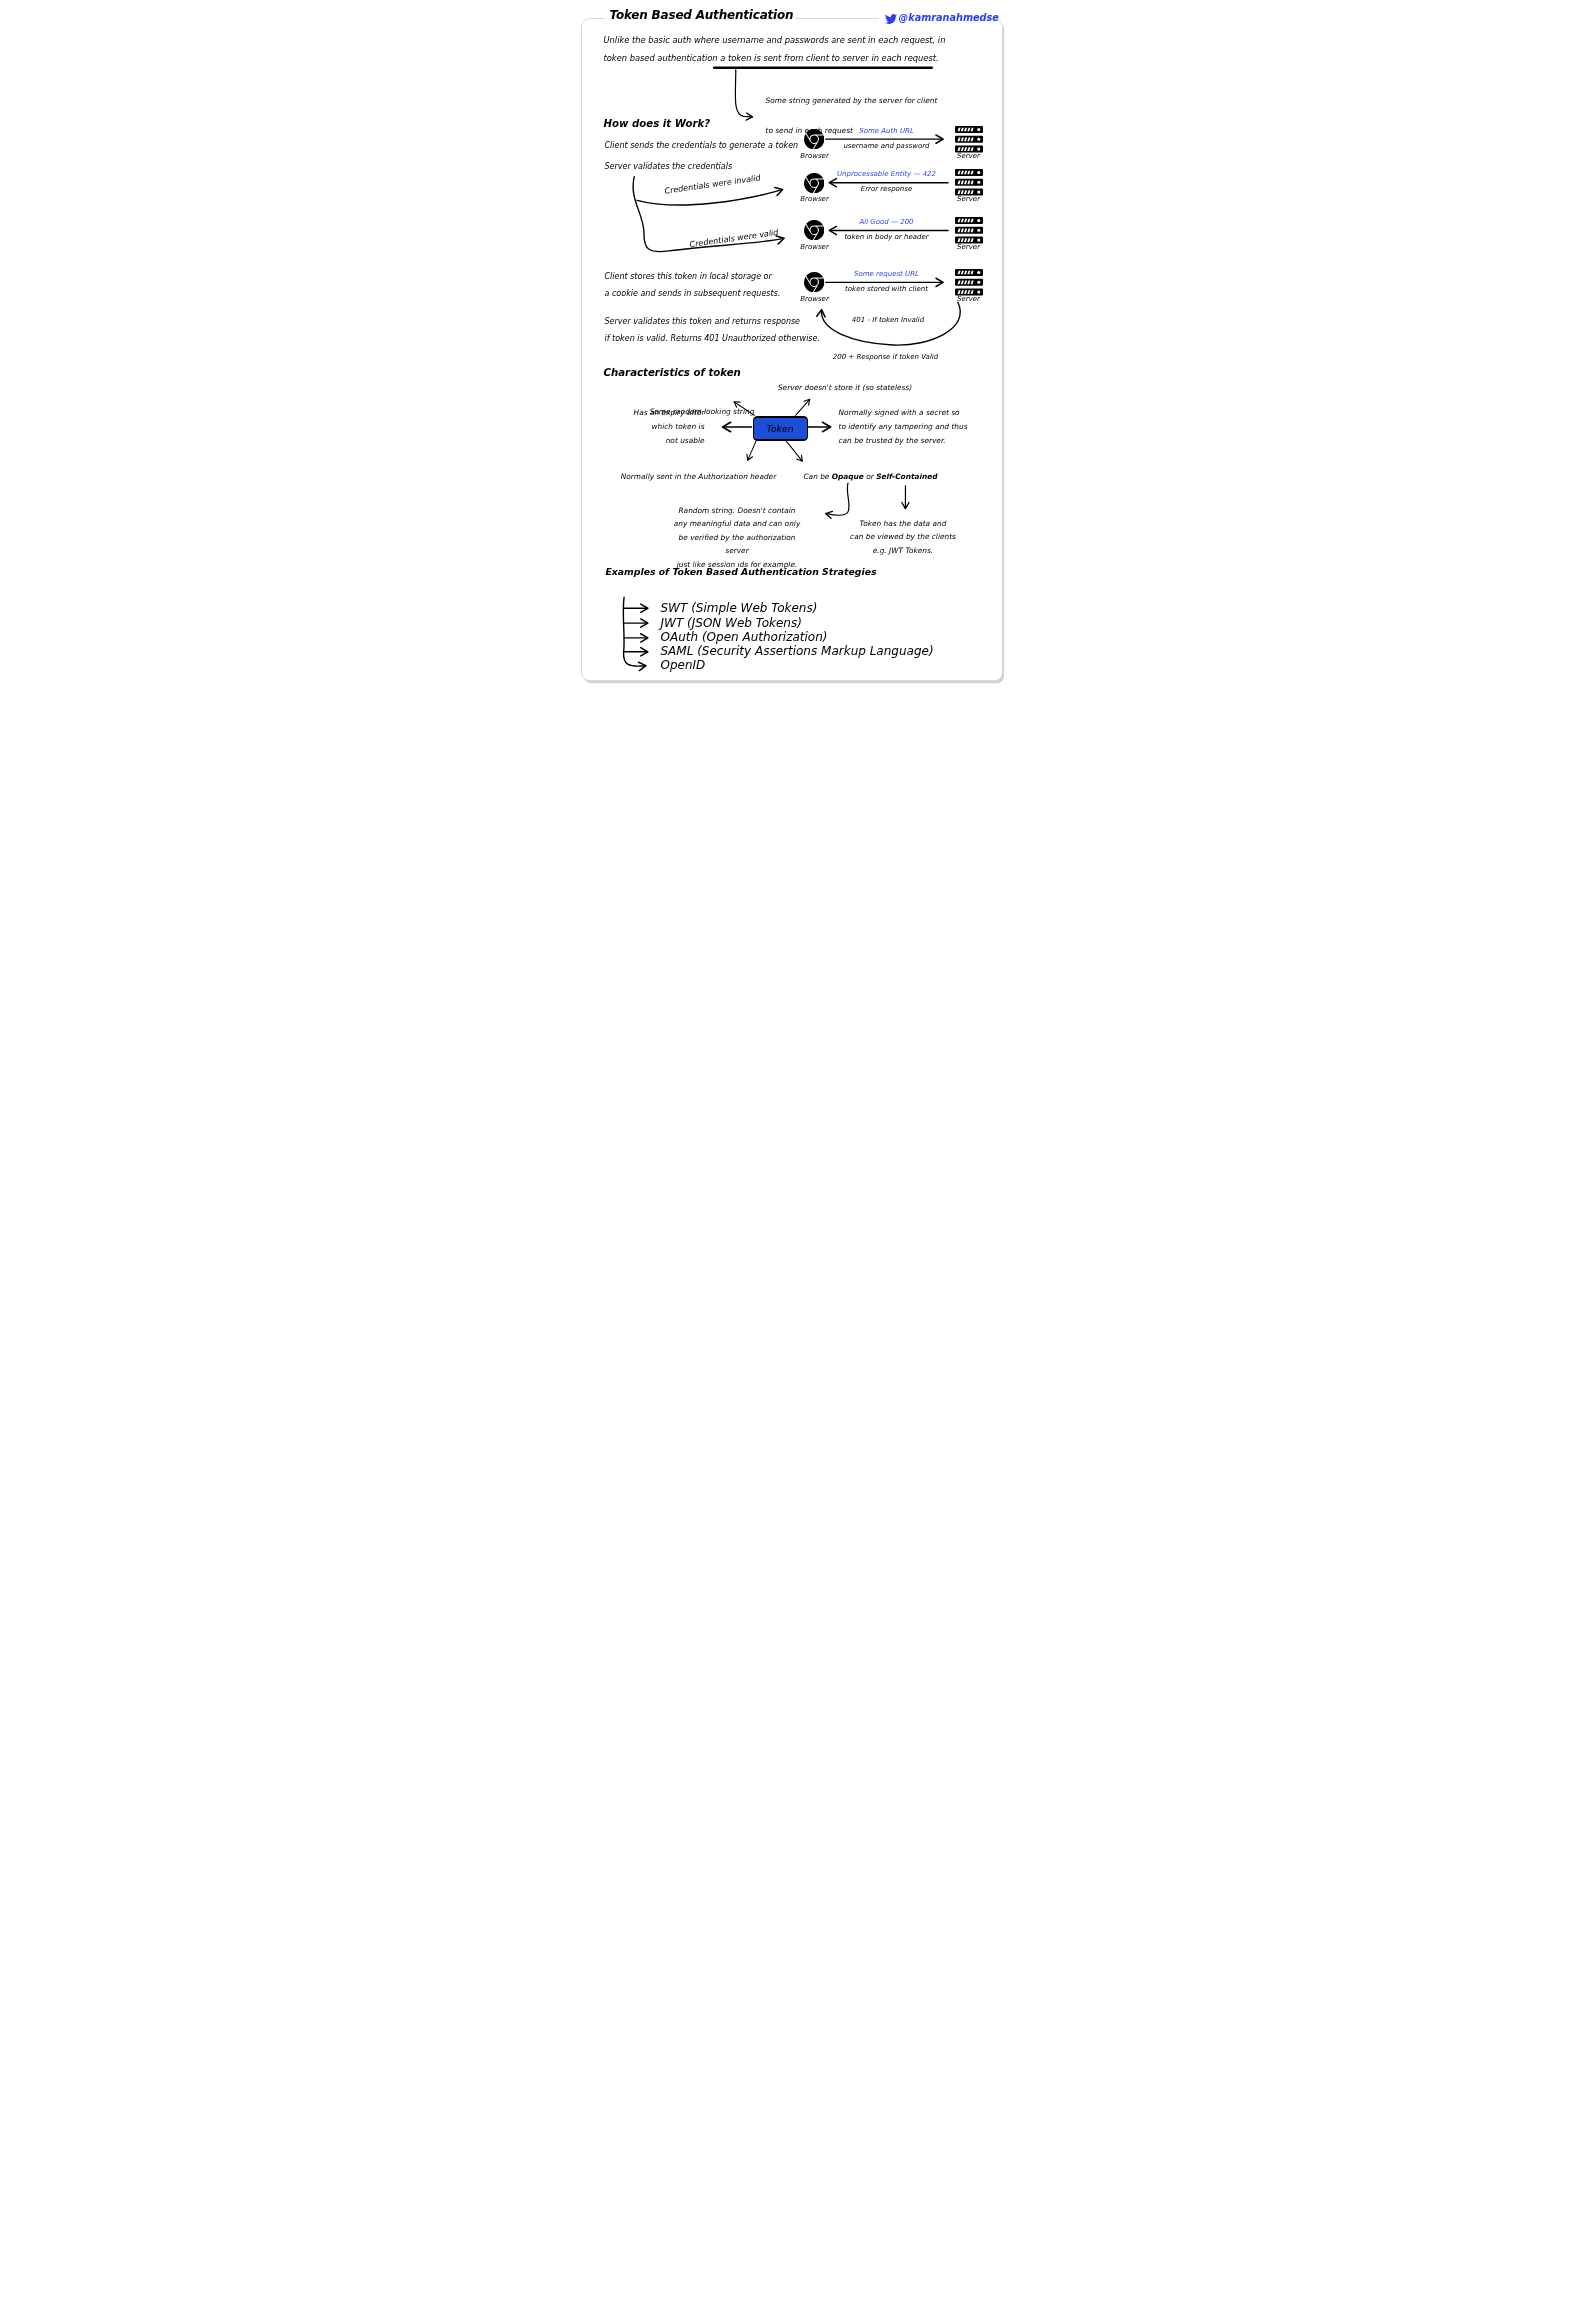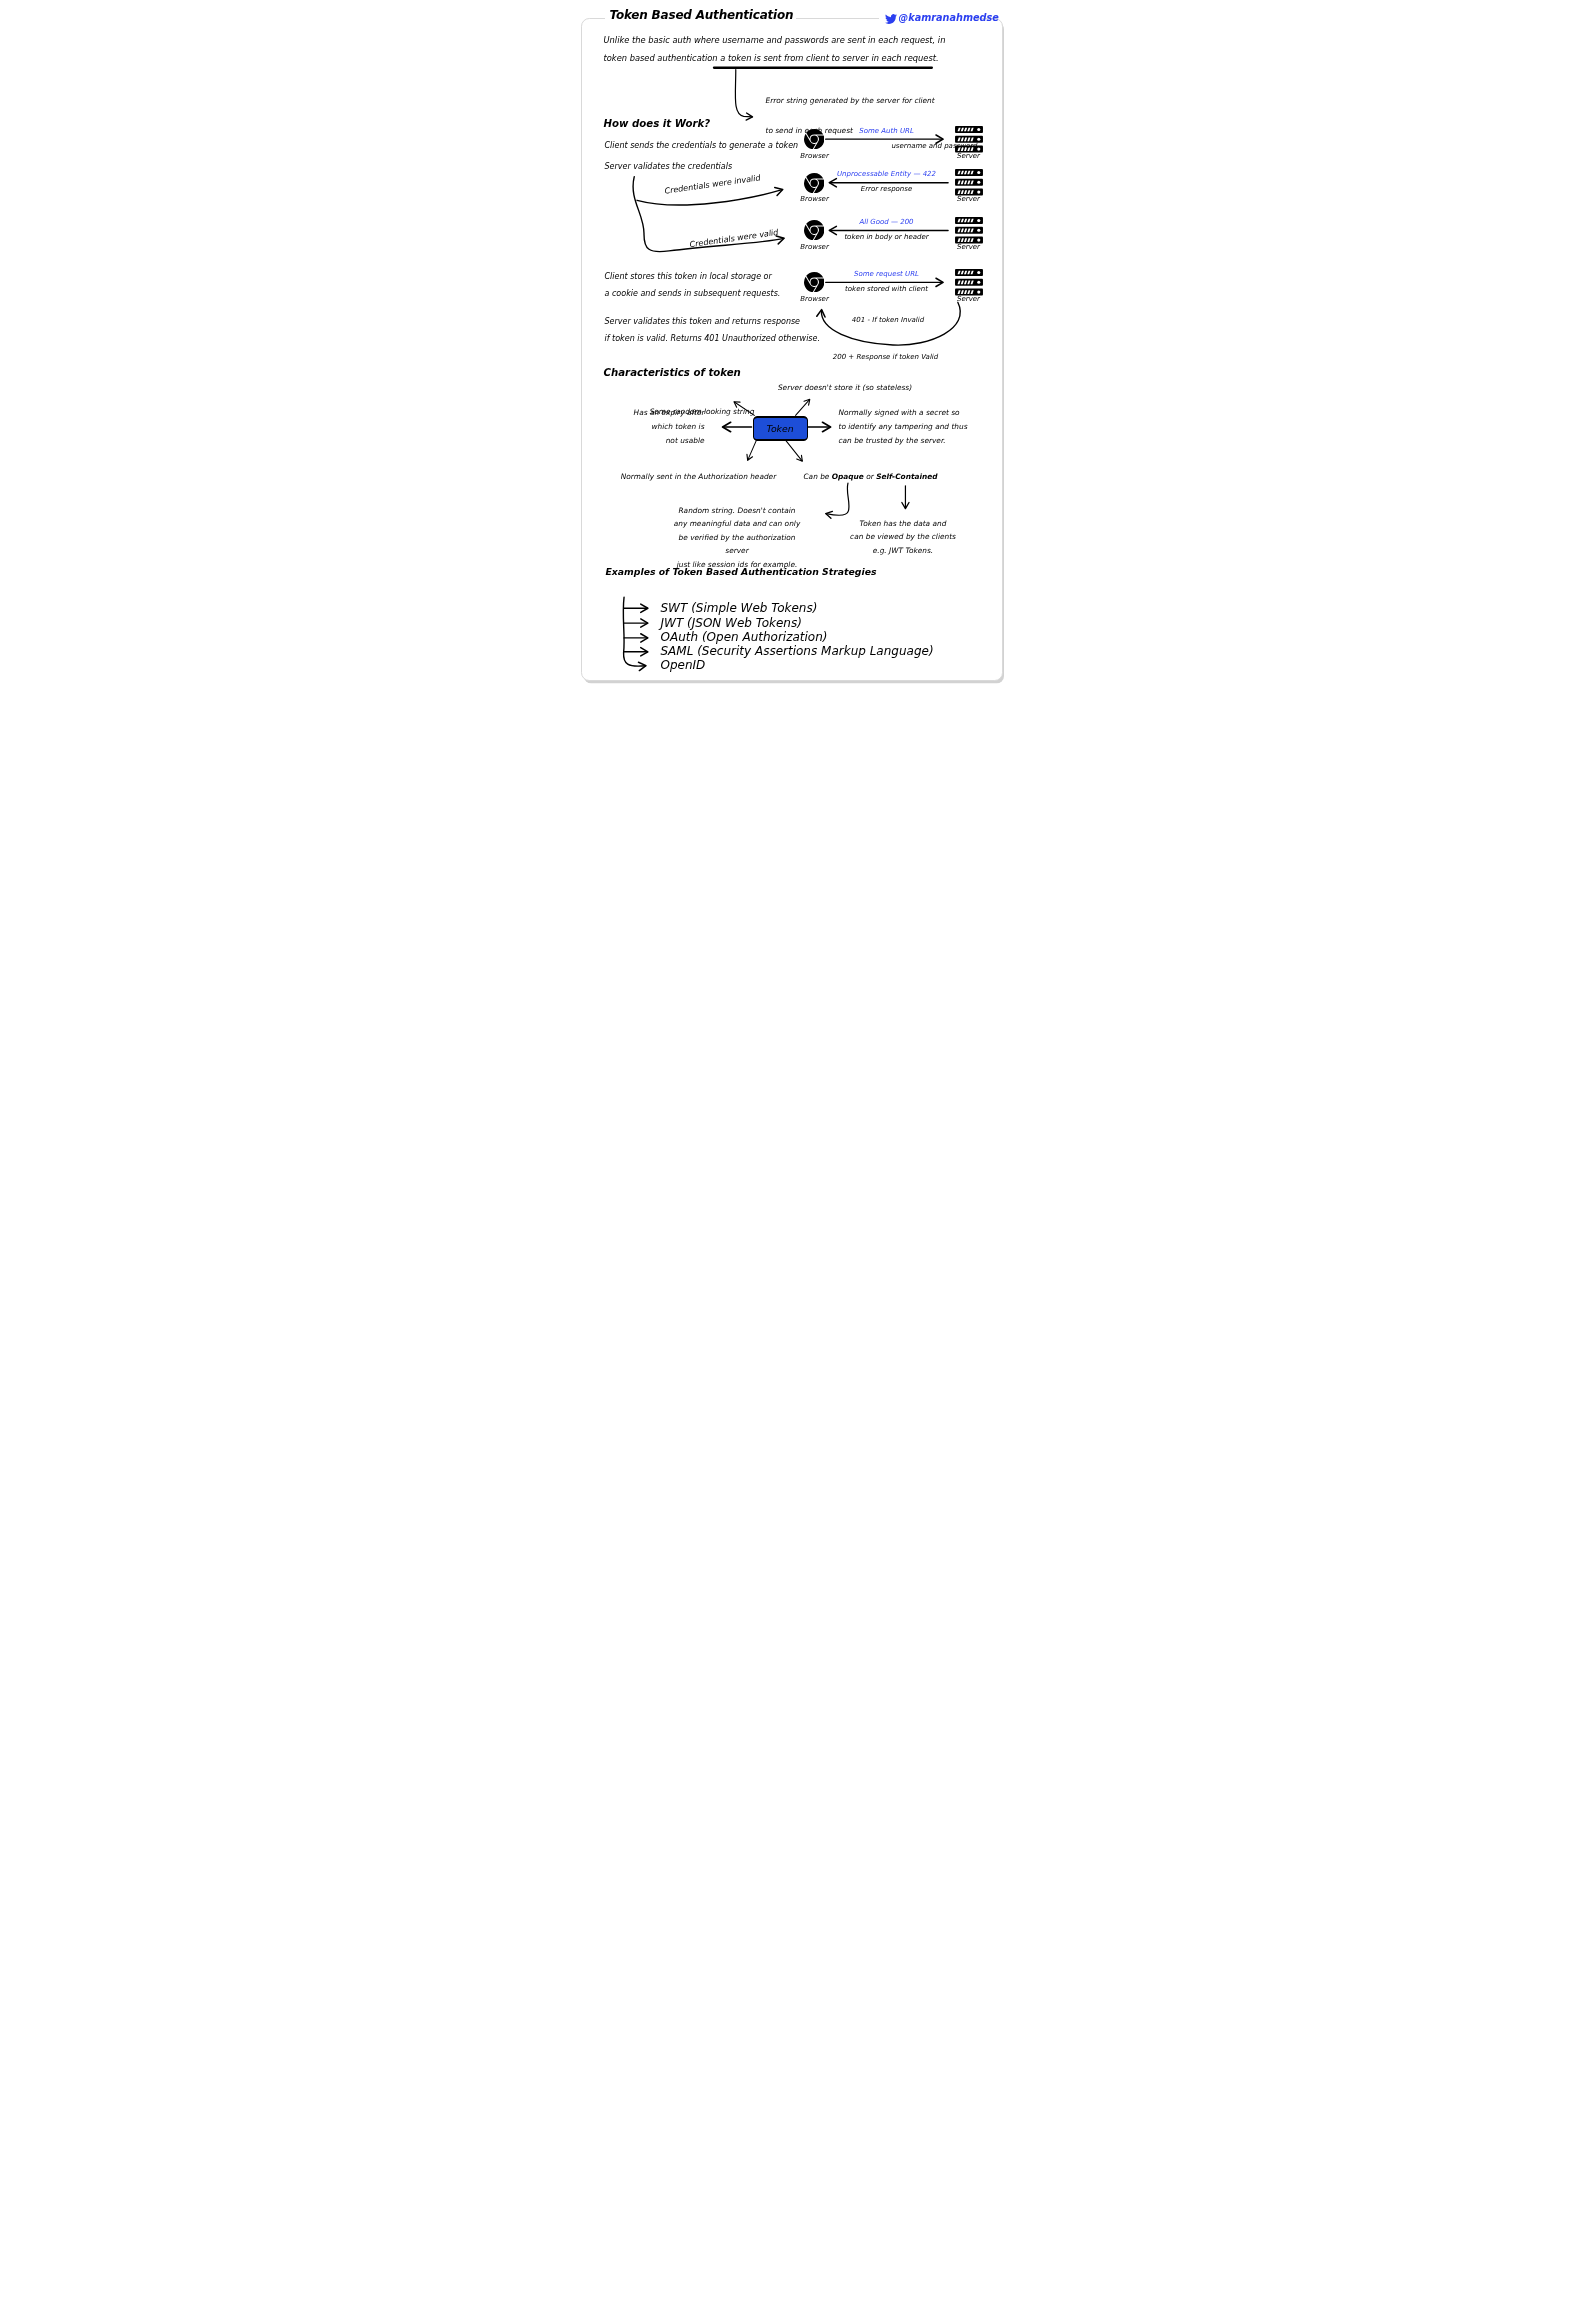--- a/index.html
+++ b/index.html
@@ -89,21 +89,21 @@
   </svg>
 
   <div class="txt title" style="left:36px;top:11px;">Token Based Authentication</div>
   <svg class="icon" style="left:311px;top:12.5px;" width="12" height="12" viewBox="0 0 24 24">
     <path fill="#2b3ff0" d="M23.953 4.57a10 10 0 01-2.825.775 4.958 4.958 0 002.163-2.723c-.951.555-2.005.959-3.127 1.184a4.92 4.92 0 00-8.384 4.482C7.69 8.095 4.067 6.13 1.64 3.162a4.822 4.822 0 00-.666 2.475c0 1.71.87 3.213 2.188 4.096a4.904 4.904 0 01-2.228-.616v.06a4.923 4.923 0 003.946 4.827 4.996 4.996 0 01-2.212.085 4.936 4.936 0 004.604 3.417 9.867 9.867 0 01-6.102 2.105c-.39 0-.779-.023-1.17-.067a13.995 13.995 0 007.557 2.209c9.053 0 13.998-7.496 13.998-13.985 0-.21 0-.42-.015-.63A9.935 9.935 0 0024 4.59z"></path>
   </svg>
   <div class="txt handle" style="left:325px;top:13.4px;color:#2b3ff0;">@kamranahmedse</div>
 
   <div class="txt" style="left:30px;top:36px;">Unlike the basic auth where username and passwords are sent in each request, in</div>
   <div class="txt" style="left:30px;top:54px;">token based authentication a token is sent from client to server in each request.</div>
-  <div class="txt small" style="left:192px;top:96px;font-size:7.4px;">Error string generated by the server for client</div>
+  <div class="txt small" style="left:192px;top:96px;font-size:7.4px;">Some string generated by the server for client</div>
   <div class="txt small" style="left:192px;top:126px;font-size:7.4px;">to send in each request</div>
 
   <div class="txt heading" style="left:30px;top:119px;">How does it Work?</div>
 
   <div class="txt" style="left:31px;top:141px;font-size:8px;">Client sends the credentials to generate a token</div>
   <svg class="icon" style="left:230px;top:129px;" width="20.4" height="20.4" viewBox="0 0 24 24">
     <path fill="#000" d="M12 0C8.21 0 4.831 1.757 2.632 4.501l3.953 6.848A5.454 5.454 0 0 1 12 6.545h10.691A12 12 0 0 0 12 0zM1.931 5.47A11.943 11.943 0 0 0 0 12c0 6.012 4.42 10.991 10.189 11.864l3.953-6.847a5.45 5.45 0 0 1-6.865-2.29zm13.342 2.166a5.446 5.446 0 0 1 1.45 7.09l.002.001h-.002l-5.344 9.257c.206.01.413.016.621.016 6.627 0 12-5.373 12-12 0-1.54-.29-3.011-.818-4.364zM12 16.364a4.364 4.364 0 1 1 0-8.728 4.364 4.364 0 0 1 0 8.728Z"></path>
   </svg>
   <div class="txt label" style="left:220px;top:152px;">Browser</div>
   <svg class="icon" style="left:381px;top:126px;" width="28" height="27" viewBox="0 0 60 58">
@@ -128,21 +128,21 @@
       <path d="M8,45.5 l4,0 l-2.6,8 l-4,0 z"></path>
         <path d="M15,45.5 l4,0 l-2.6,8 l-4,0 z"></path>
         <path d="M22,45.5 l4,0 l-2.6,8 l-4,0 z"></path>
         <path d="M29,45.5 l4,0 l-2.6,8 l-4,0 z"></path>
         <path d="M36,45.5 l4,0 l-2.6,8 l-4,0 z"></path>
       <circle cx="51" cy="49.5" r="3.4"></circle>
     </g>
   </svg>
   <div class="txt label" style="left:374px;top:152px;">Server</div>
   <div class="txt arrlbl" style="left:248px;top:127px;color:#2b3ff0;">Some Auth URL</div>
-  <div class="txt arrlbl" style="left:248px;top:142px;margin-left:48px;">username and password</div>
+  <div class="txt arrlbl" style="left:248px;top:142px;">username and password</div>
 
   <div class="txt" style="left:31px;top:162px;font-size:8px;">Server validates the credentials</div>
   <div class="txt rot" style="left:83px;top:180px;width:111px;text-align:center;font-size:8px;">Credentials were invalid</div>
   <svg class="icon" style="left:230px;top:173px;" width="20.4" height="20.4" viewBox="0 0 24 24">
     <path fill="#000" d="M12 0C8.21 0 4.831 1.757 2.632 4.501l3.953 6.848A5.454 5.454 0 0 1 12 6.545h10.691A12 12 0 0 0 12 0zM1.931 5.47A11.943 11.943 0 0 0 0 12c0 6.012 4.42 10.991 10.189 11.864l3.953-6.847a5.45 5.45 0 0 1-6.865-2.29zm13.342 2.166a5.446 5.446 0 0 1 1.45 7.09l.002.001h-.002l-5.344 9.257c.206.01.413.016.621.016 6.627 0 12-5.373 12-12 0-1.54-.29-3.011-.818-4.364zM12 16.364a4.364 4.364 0 1 1 0-8.728 4.364 4.364 0 0 1 0 8.728Z"></path>
   </svg>
   <div class="txt label" style="left:220px;top:195px;">Browser</div>
   <svg class="icon" style="left:381px;top:169px;" width="28" height="27" viewBox="0 0 60 58">
     <g fill="#000">
         <rect x="0" y="0" width="60" height="15" rx="2"></rect>

